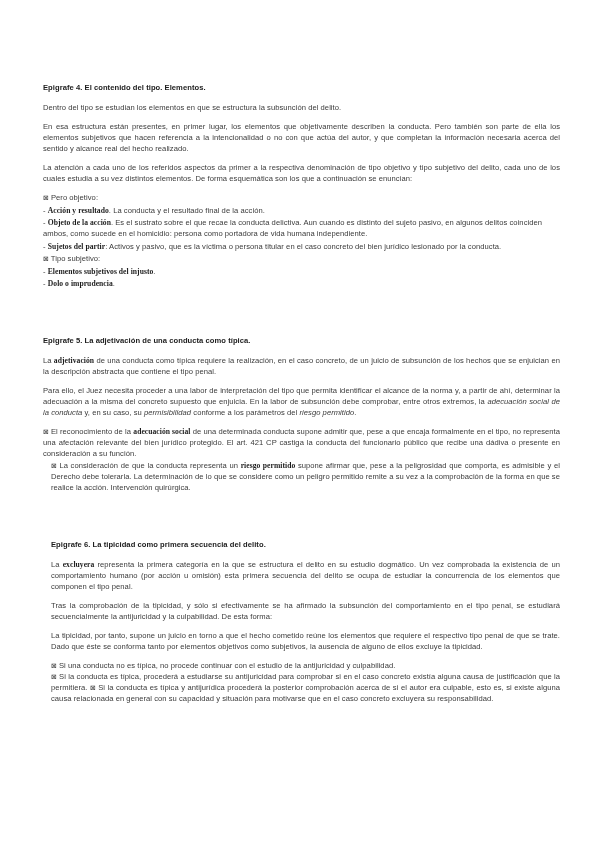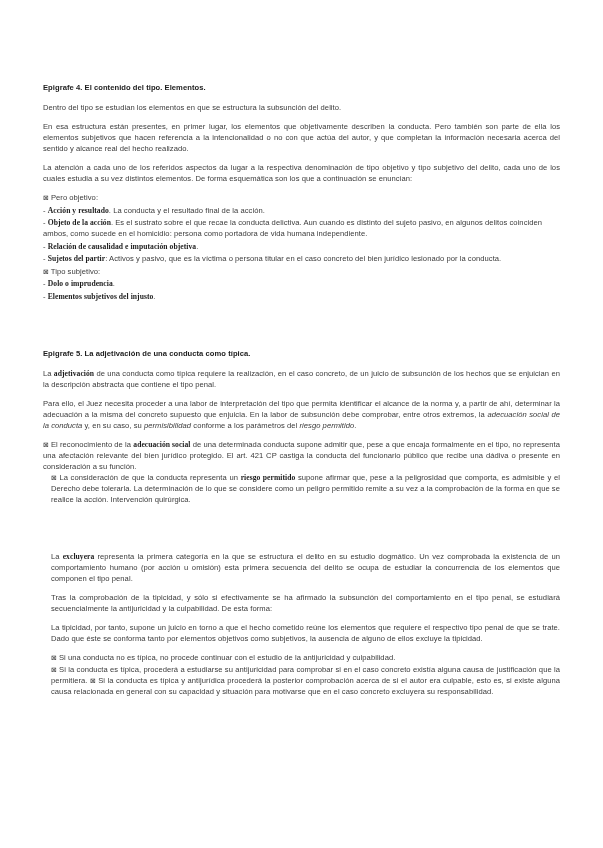--- a/index.html
+++ b/index.html
@@ -53,40 +53,40 @@
 </style>
 </head>
 <body>
 
 <div class="page doc">
 
   <section class="sec">
     <p class="heading">Epigrafe 4. El contenido del tipo. Elementos.</p>
     <p class="para"><span>Dentro del tipo se estudian los elementos en que se estructura la subsunción del delito.</span></p>
     <p class="para"><span>En esa estructura están presentes, en primer lugar, los elementos que objetivamente describen la conducta. Pero también son parte de ella los elementos subjetivos que hacen referencia a la intencionalidad o no con que actúa del autor, y que completan la información necesaria acerca del sentido y alcance real del hecho realizado.</span></p>
-    <p class="para"><span>La atención a cada uno de los referidos aspectos da lugar a la respectiva denominación de tipo objetivo y tipo subjetivo del delito, cada uno de los cuales estudia a su vez distintos elementos. De forma esquemática son los que a continuación se enuncian:</span></p>
+    <p class="para"><span>La atención a cada uno de los referidos aspectos da primer a la respectiva denominación de tipo objetivo y tipo subjetivo del delito, cada uno de los cuales estudia a su vez distintos elementos. De forma esquemática son los que a continuación se enuncian:</span></p>
     <p class="line"><span class="glyph">⊠</span><span> Pero objetivo:</span></p>
     <p class="line"><span>- </span><span class="b">Acción y resultado</span><span>. La conducta y el resultado final de la acción.</span></p>
     <p class="line"><span>- </span><span class="b">Objeto de la acción</span><span>. Es el sustrato sobre el que recae la conducta delictiva. Aun cuando es distinto del sujeto pasivo, en algunos delitos coinciden ambos, como sucede en el homicidio: persona como portadora de vida humana independiente.</span></p>
-    <p class="line"><span>- </span><span class="b">Relación de causalidad e imputación objetiva</span><span>.</span></p>
     <p class="line"><span>- </span><span class="b">Sujetos del partir</span><span>: Activos y pasivo, que es la víctima o persona titular en el caso concreto del bien jurídico lesionado por la conducta.</span></p>
     <p class="line"><span class="glyph">⊠</span><span> Tipo subjetivo:</span></p>
+    <p class="line"><span>- </span><span class="b">Elementos subjetivos del injusto</span><span>.</span></p>
     <p class="line"><span>- </span><span class="b">Dolo o imprudencia</span><span>.</span></p>
-    <p class="line"><span>- </span><span class="b">Elementos subjetivos del injusto</span><span>.</span></p>
   </section>
 
   <section class="sec">
     <p class="heading">Epigrafe 5. La adjetivación de una conducta como típica.</p>
     <p class="para"><span>La </span><span class="b">adjetivación</span><span> de una conducta como típica requiere la realización, en el caso concreto, de un juicio de subsunción de los hechos que se enjuician en la descripción abstracta que contiene el tipo penal.</span></p>
     <p class="para"><span>Para ello, el Juez necesita proceder a una labor de interpretación del tipo que permita identificar el alcance de la norma y, a partir de ahí, determinar la adecuación a la misma del concreto supuesto que enjuicia. En la labor de subsunción debe comprobar, entre otros extremos, la </span><span class="i">adecuación social de la conducta</span><span> y, en su caso, su </span><span class="i">permisibilidad</span><span> conforme a los parámetros del </span><span class="i">riesgo permitido</span><span>.</span></p>
     <p class="para tight"><span class="glyph">⊠</span><span> El reconocimiento de la </span><span class="b">adecuación social</span><span> de una determinada conducta supone admitir que, pese a que encaja formalmente en el tipo, no representa una afectación relevante del bien jurídico protegido. El art. 421 CP castiga la conducta del funcionario público que recibe una dádiva o presente en consideración a su función.</span></p>
     <p class="para indent"><span class="glyph">⊠</span><span> La consideración de que la conducta representa un </span><span class="b">riesgo permitido</span><span> supone afirmar que, pese a la peligrosidad que comporta, es admisible y el Derecho debe tolerarla. La determinación de lo que se considere como un peligro permitido remite a su vez a la comprobación de la forma en que se realice la acción. Intervención quirúrgica.</span></p>
   </section>
 
   <section class="sec sec-indent">
+    <p class="heading">Epigrafe 6. La tipicidad como primera secuencia del delito.</p>
     <p class="para"><span>La </span><span class="b">excluyera</span><span> representa la primera categoría en la que se estructura el delito en su estudio dogmático. Un vez comprobada la existencia de un comportamiento humano (por acción u omisión) esta primera secuencia del delito se ocupa de estudiar la concurrencia de los elementos que componen el tipo penal.</span></p>
     <p class="para"><span>Tras la comprobación de la tipicidad, y sólo si efectivamente se ha afirmado la subsunción del comportamiento en el tipo penal, se estudiará secuencialmente la antijuricidad y la culpabilidad. De esta forma:</span></p>
     <p class="para"><span>La tipicidad, por tanto, supone un juicio en torno a que el hecho cometido reúne los elementos que requiere el respectivo tipo penal de que se trate. Dado que éste se conforma tanto por elementos objetivos como subjetivos, la ausencia de alguno de ellos excluye la tipicidad.</span></p>
     <p class="para tight"><span class="glyph">⊠</span><span> Si una conducta no es típica, no procede continuar con el estudio de la antijuricidad y culpabilidad.</span></p>
     <p class="para"><span class="glyph">⊠</span><span> Si la conducta es típica, procederá a estudiarse su antijuricidad para comprobar si en el caso concreto existía alguna causa de justificación que la permitiera. </span><span class="glyph">⊠</span><span> Si la conducta es típica y antijurídica procederá la posterior comprobación acerca de si el autor era culpable, esto es, si existe alguna causa relacionada en general con su capacidad y situación para motivarse que en el caso concreto excluyera su responsabilidad.</span></p>
   </section>
 
 </div>
 
 </body></html>

